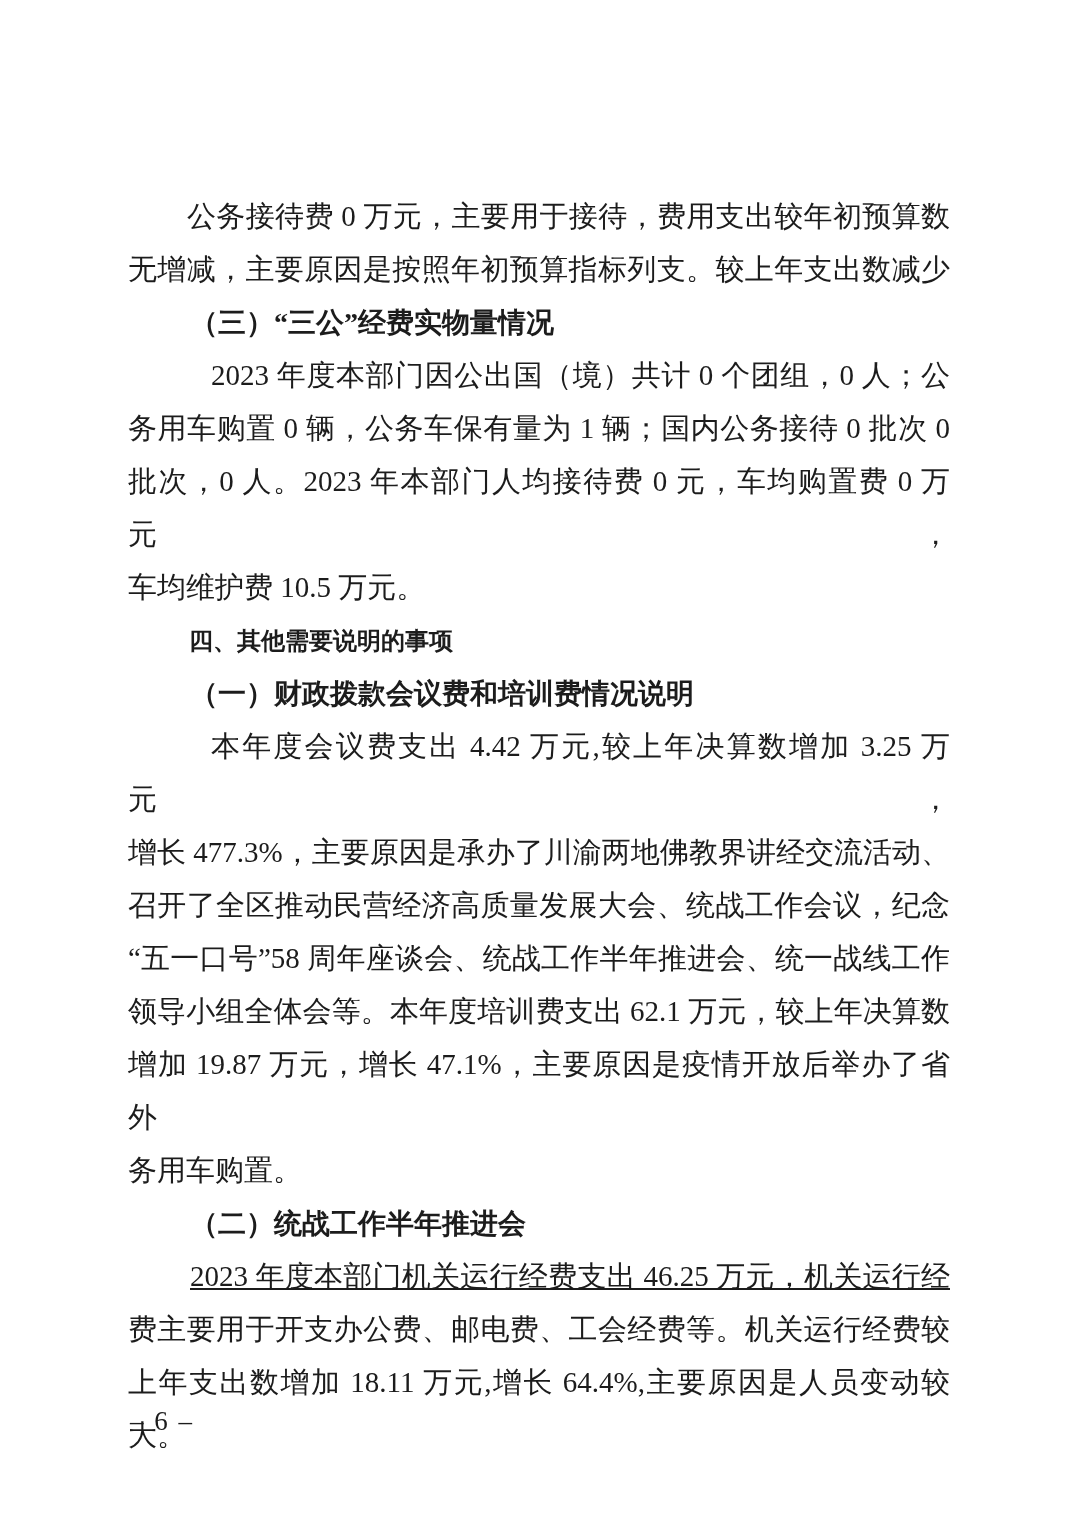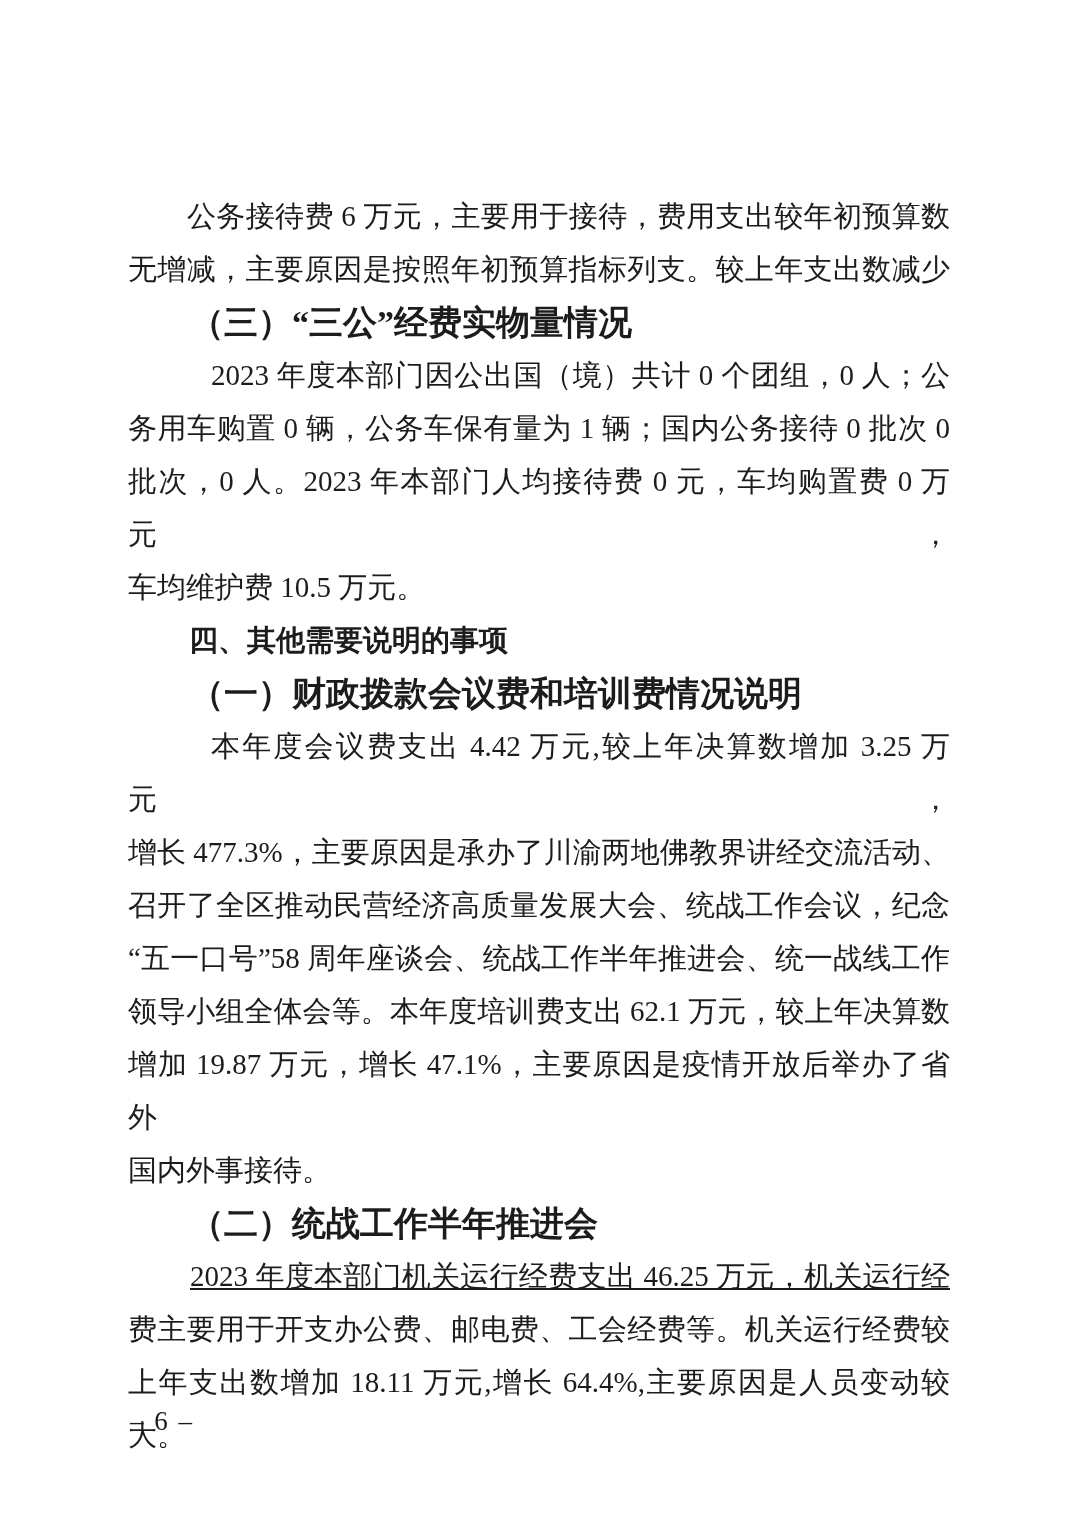--- a/index.html
+++ b/index.html
@@ -34,50 +34,50 @@
     text-align-last: left;
   }
   .indent-2  { text-indent: 59px; }
   .indent-2b { text-indent: 62px; text-decoration: underline; }
   .indent-3  { text-indent: 83px; }
   .heading {
     margin: 0;
     font-weight: bold;
     text-align: left;
     text-align-last: left;
-    font-size: 34px;
+    font-size: 28px;
     line-height: 53px;
   }
   .heading.kai {
     font-family: "Liberation Serif", "DejaVu Serif", serif;
     text-indent: 62px;
   }
   .heading.hei {
     font-family: "Liberation Sans", "DejaVu Sans", sans-serif;
-    font-size: 29px;
+    font-size: 24px;
     text-indent: 61px;
   }
   .page-footer {
     position: absolute;
     left: 130px;
     top: 1404px;
     font-size: 27px;
     line-height: 34px;
     letter-spacing: 2px;
     color: #1c1c1c;
   }
 </style>
 </head>
 <body>
 
 <div class="page">
   <main class="doc">
 
     <section>
-      <p class="line indent-2">公务接待费 6 万元，主要用于接待，费用支出较年初预算数</p>
+      <p class="line indent-2">公务接待费 0 万元，主要用于接待，费用支出较年初预算数</p>
       <p class="line">无增减，主要原因是按照年初预算指标列支。较上年支出数减少</p>
     </section>
 
     <h3 class="heading kai">（三）“三公”经费实物量情况</h3>
 
     <section>
       <p class="line indent-3">2023 年度本部门因公出国（境）共计 0 个团组，0 人；公</p>
       <p class="line">务用车购置 0 辆，公务车保有量为 1 辆；国内公务接待 0 批次 0</p>
       <p class="line">批次，0 人。2023 年本部门人均接待费 0 元，车均购置费 0 万元，</p>
       <p class="line last">车均维护费 10.5 万元。</p>
@@ -87,21 +87,21 @@
 
     <h3 class="heading kai">（一）财政拨款会议费和培训费情况说明</h3>
 
     <section>
       <p class="line indent-3">本年度会议费支出 4.42 万元,较上年决算数增加 3.25 万元，</p>
       <p class="line">增长 477.3%，主要原因是承办了川渝两地佛教界讲经交流活动、</p>
       <p class="line">召开了全区推动民营经济高质量发展大会、统战工作会议，纪念</p>
       <p class="line">“五一口号”58 周年座谈会、统战工作半年推进会、统一战线工作</p>
       <p class="line">领导小组全体会等。本年度培训费支出 62.1 万元，较上年决算数</p>
       <p class="line">增加 19.87 万元，增长 47.1%，主要原因是疫情开放后举办了省外</p>
-      <p class="line last">国内外事接待。</p>
+      <p class="line last">务用车购置。</p>
     </section>
 
     <h3 class="heading kai">（二）统战工作半年推进会</h3>
 
     <section>
       <p class="line indent-2b">2023 年度本部门机关运行经费支出 46.25 万元，机关运行经</p>
       <p class="line">费主要用于开支办公费、邮电费、工会经费等。机关运行经费较</p>
       <p class="line last">上年支出数增加 18.11 万元,增长 64.4%,主要原因是人员变动较大。</p>
     </section>
 

